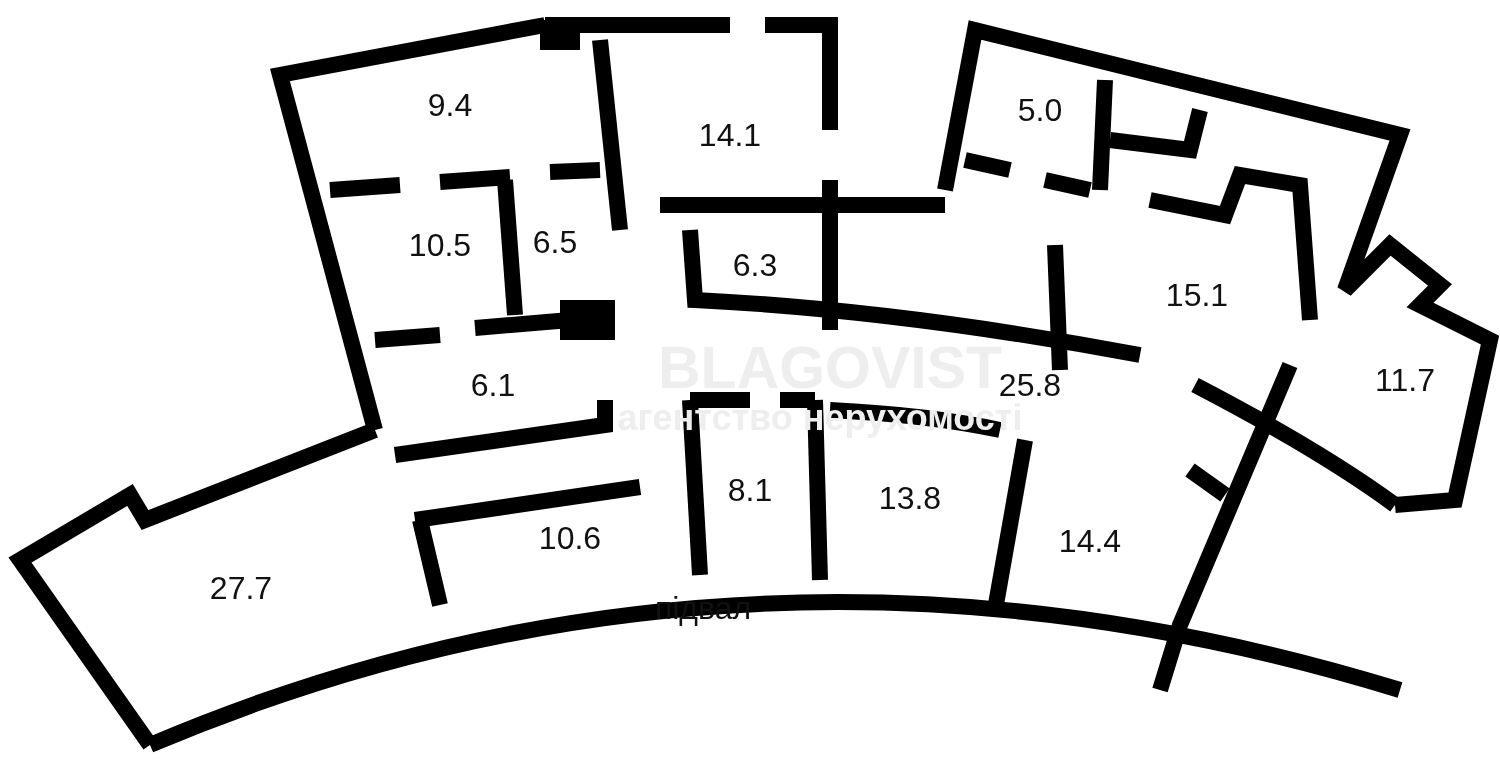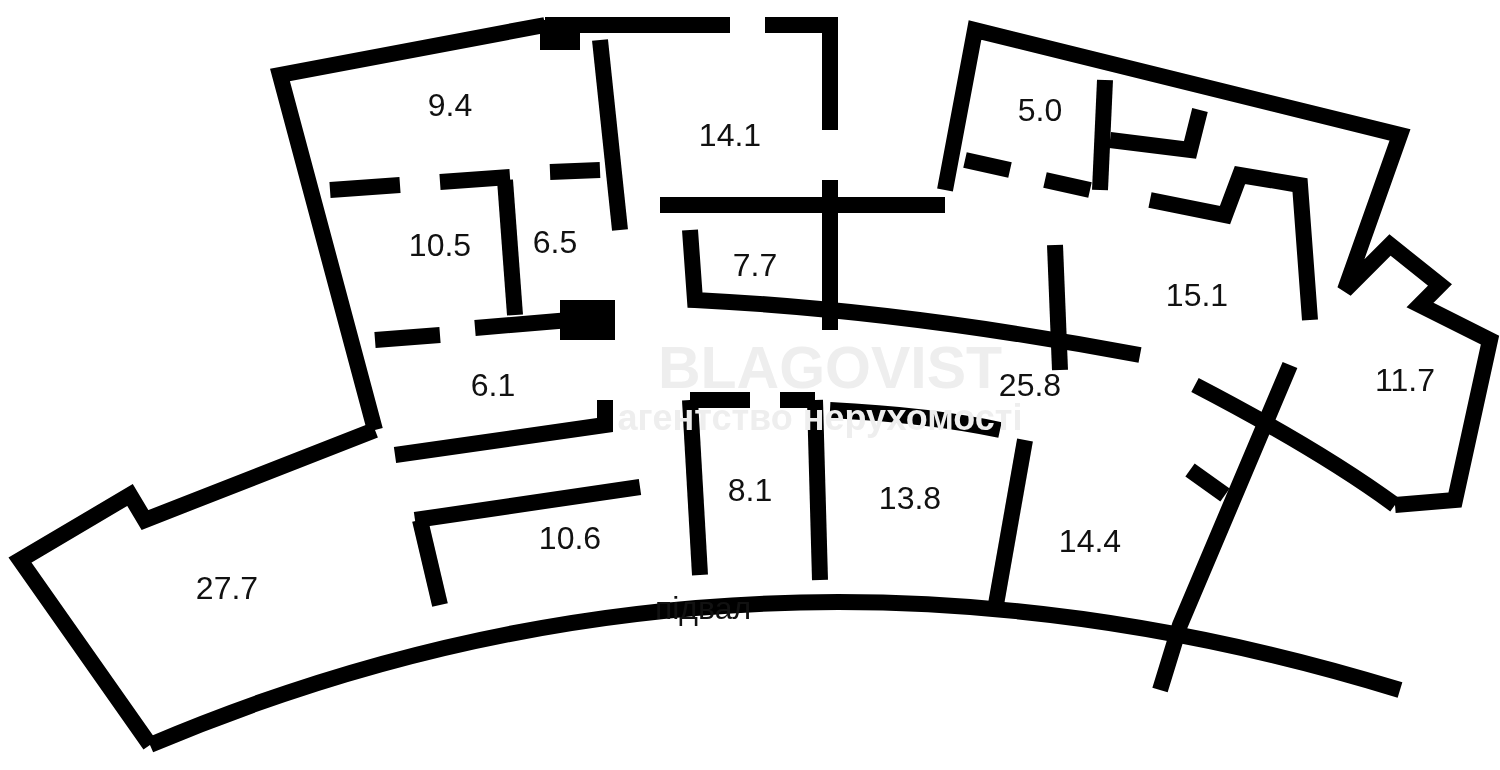--- a/index.html
+++ b/index.html
@@ -50,24 +50,24 @@
 </svg>
 
 <div class="wm" style="left:830px;top:368px;font-size:59px;">BLAGOVIST</div>
 <div class="wm" style="left:820px;top:418px;font-size:36px;">агентство нерухомості</div>
 
 <div class="lbl" style="left:450px;top:105px">9.4</div>
 <div class="lbl" style="left:730px;top:135px">14.1</div>
 <div class="lbl" style="left:1040px;top:110px">5.0</div>
 <div class="lbl" style="left:440px;top:245px">10.5</div>
 <div class="lbl" style="left:555px;top:242px">6.5</div>
-<div class="lbl" style="left:755px;top:265px">7.7</div>
+<div class="lbl" style="left:755px;top:265px">6.3</div>
 <div class="lbl" style="left:1197px;top:295px">15.1</div>
 <div class="lbl" style="left:1405px;top:380px">11.7</div>
 <div class="lbl" style="left:493px;top:385px">6.1</div>
 <div class="lbl" style="left:1030px;top:385px">25.8</div>
 <div class="lbl" style="left:750px;top:490px">8.1</div>
 <div class="lbl" style="left:910px;top:498px">13.8</div>
 <div class="lbl" style="left:1090px;top:541px">14.4</div>
 <div class="lbl" style="left:570px;top:538px">10.6</div>
-<div class="lbl" style="left:227px;top:588px">27.7</div>
+<div class="lbl" style="left:241px;top:588px">27.7</div>
 
 <div class="lbl" style="left:703px;top:608px">підвал</div>
 
 </body></html>

